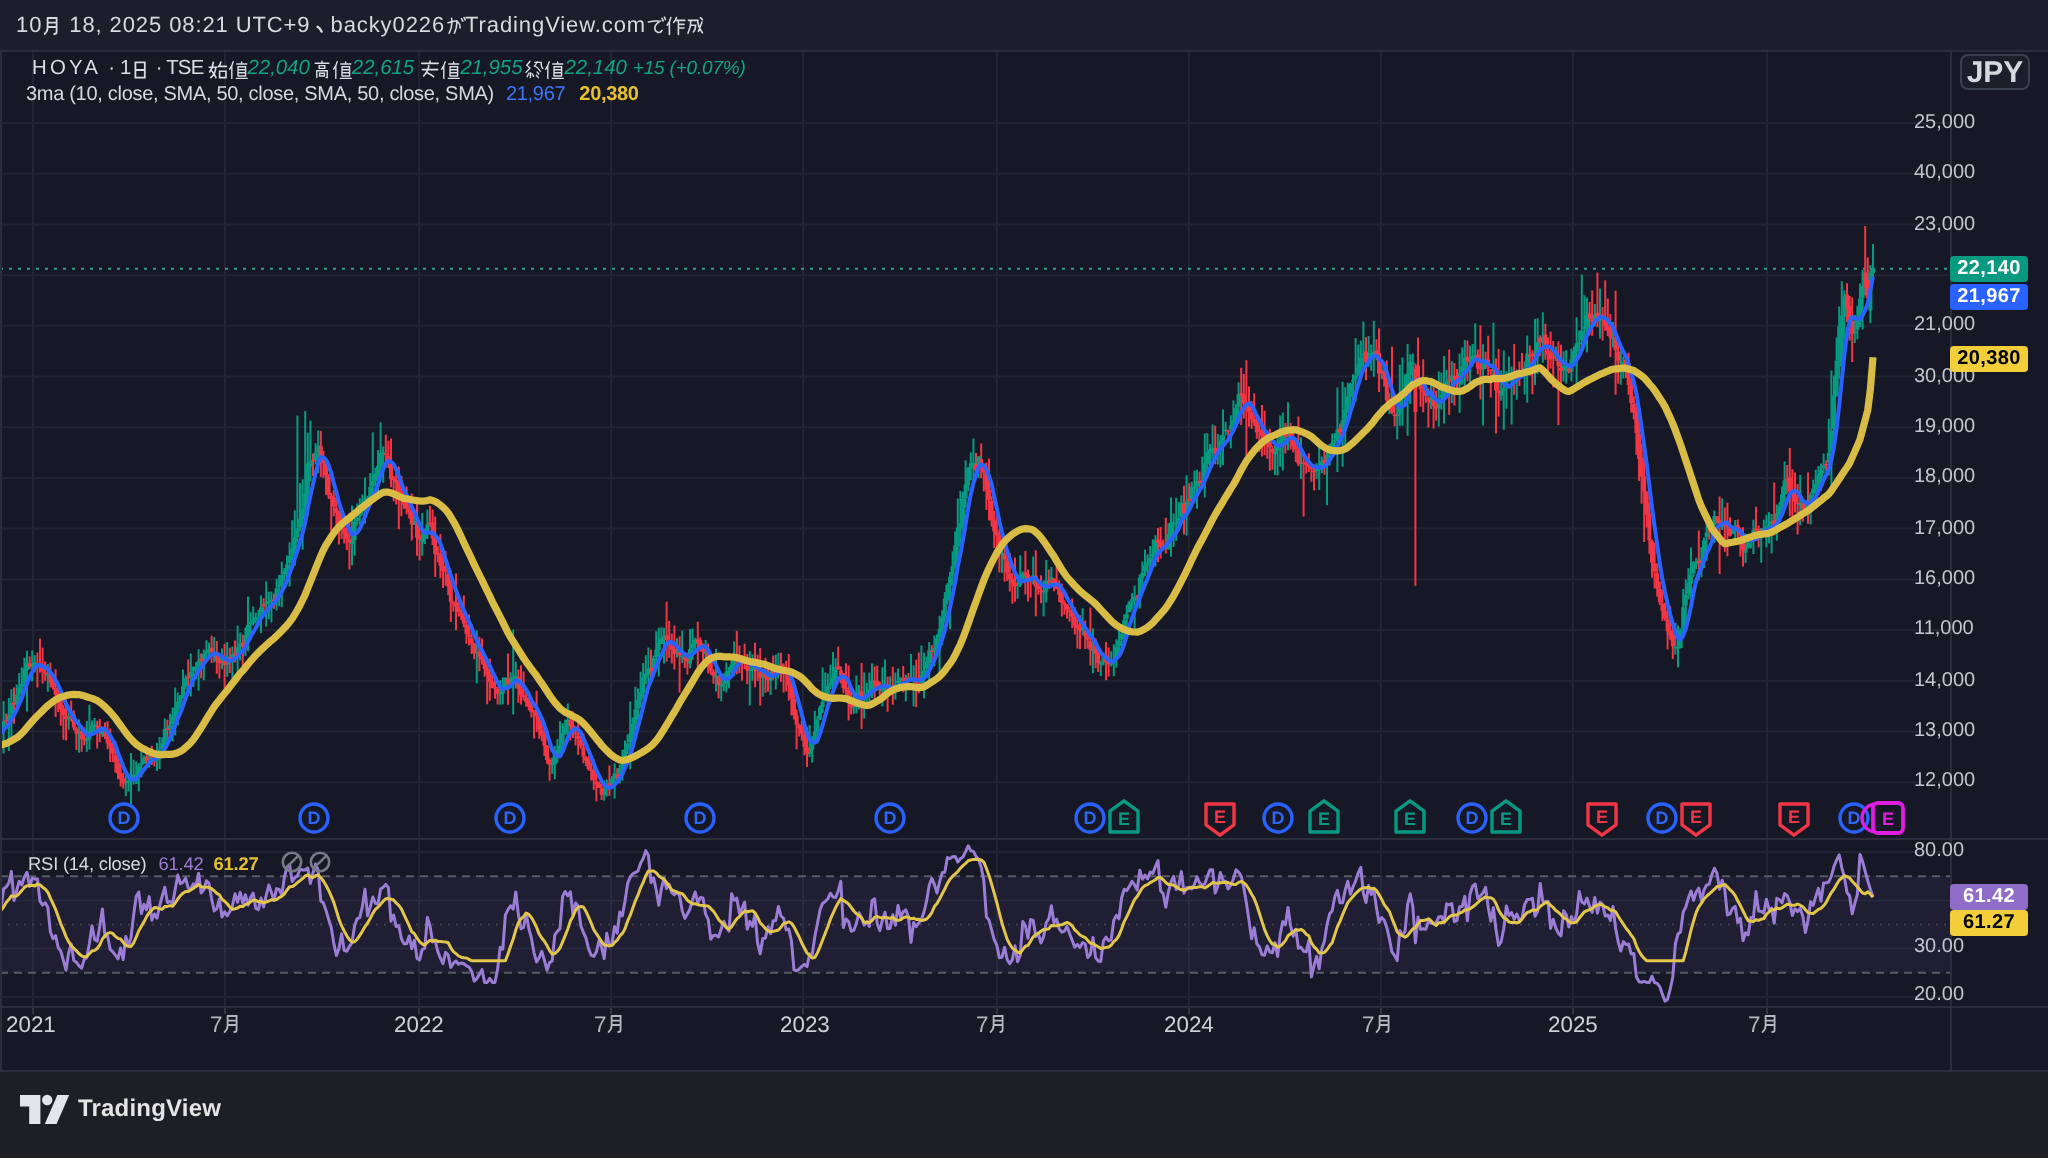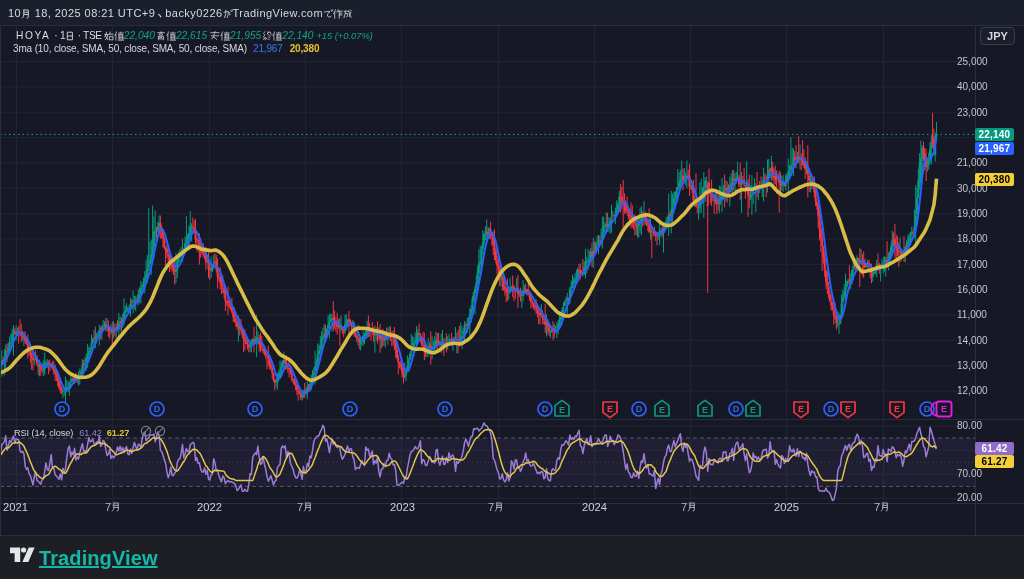--- a/index.html
+++ b/index.html
@@ -1,18 +1,18 @@
 <!DOCTYPE html>
 <html><head><meta charset="utf-8">
 <style>
   html,body{margin:0;padding:0;background:#161925;}
   #app{position:relative;width:1024px;height:579px;overflow:hidden;
        font-family:"Liberation Sans",sans-serif;background:#161925;}
   .abs{position:absolute;}
-  .row{position:absolute;display:flex;align-items:flex-end;white-space:pre;}
+  .row{position:absolute;display:flex;align-items:center;white-space:pre;}
   .cj{display:inline-block;width:10px;height:10px;vertical-align:-1px;}
   .cj svg{display:block;width:100%;height:100%;}
   .grn{color:#12a383;font-style:italic;}
   .lbl{position:absolute;width:39px;height:13px;border-radius:2px;
        font-size:10px;font-weight:bold;display:flex;align-items:center;
        justify-content:center;letter-spacing:.2px;}
   .tick{position:absolute;font-size:10px;color:#c3c6ce;
         text-align:left;width:48px;}
 </style></head>
 <body>
@@ -163,30 +163,30 @@
 <div class="tick" style="left:957px;top:183px">30,000</div>
 <div class="tick" style="left:957px;top:208px">19,000</div>
 <div class="tick" style="left:957px;top:233px">18,000</div>
 <div class="tick" style="left:957px;top:259px">17,000</div>
 <div class="tick" style="left:957px;top:284px">16,000</div>
 <div class="tick" style="left:957px;top:309px">11,000</div>
 <div class="tick" style="left:957px;top:335px">14,000</div>
 <div class="tick" style="left:957px;top:360px">13,000</div>
 <div class="tick" style="left:957px;top:385px">12,000</div>
 <div class="tick" style="left:957px;top:420px">80.00</div>
-<div class="tick" style="left:957px;top:468px">70.00</div>
+<div class="tick" style="left:957px;top:468px">30.00</div>
 <div class="tick" style="left:957px;top:492px">20.00</div>
 <div class="lbl" style="left:975px;top:128px;background:#089981;color:#fff;">22,140</div>
 <div class="lbl" style="left:975px;top:142px;background:#2962ff;color:#fff;">21,967</div>
 <div class="lbl" style="left:975px;top:172.5px;background:#f2cf3a;color:#000;">20,380</div>
 <div class="lbl" style="left:975px;top:441.5px;background:#8e6cc8;color:#fff;">61.42</div>
 <div class="lbl" style="left:975px;top:455px;background:#f2cf3a;color:#000;">61.27</div>
 
 <div class="abs" style="left:980px;top:27px;width:33px;height:16px;border:1px solid #3a3f4c;
-     border-radius:4px;background:#1b1f2b;color:#d5d8de;font-size:11px;font-weight:bold;
+     border-radius:4px;background:#1b1f2b;color:#d5d8de;font-size:15px;font-weight:bold;
      display:flex;align-items:center;justify-content:center;">JPY</div>
 
 <div class="row" style="left:0;top:513px;font-size:11.2px;color:#cdd0d8;">
   <span class="abs" style="left:3px">2021</span>
   <span class="abs" style="left:105px;color:#b4b8c1">7<i class="cj" style="color:#b4b8c1"><svg viewBox="0 0 100 100">
             <use href="#q-tsuki"></use>
           </svg></i></span>
   <span class="abs" style="left:197px">2022</span>
   <span class="abs" style="left:297px;color:#b4b8c1">7<i class="cj"><svg viewBox="0 0 100 100">
             <use href="#q-tsuki"></use>
@@ -236,14 +236,14 @@
         </svg></i><span class="grn">21,955</span><span style="margin-left:1px"></span><i class="cj"><svg viewBox="0 0 100 100">
           <use href="#q-owa"></use>
         </svg></i><i class="cj"><svg viewBox="0 0 100 100">
           <use href="#q-ne"></use>
         </svg></i><span class="grn">22,140</span><span class="grn" style="margin-left:3px;font-size:9.5px;letter-spacing:-0.1px">+15 (+0.07%)</span></div>
 
 <div class="row" style="left:13px;top:41.5px;height:12px;font-size:10px;letter-spacing:-0.15px;color:#d5d8de;">3ma (10, close, SMA, 50, close, SMA, 50, close, SMA)<span style="color:#3e74f6;margin-left:6px">21,967</span><span style="color:#e7c030;margin-left:7px;font-weight:bold">20,380</span></div>
 
 <div class="row" style="left:14px;top:425.5px;height:12px;font-size:9.2px;letter-spacing:-0.1px;color:#d5d8de;">RSI (14, close)<span style="color:#9b7dd6;margin-left:6px">61.42</span><span style="color:#e7c030;margin-left:5px;font-weight:bold">61.27</span></div>
 
-<div class="abs" style="left:39px;top:547px;font-size:20px;font-weight:bold;color:#14b8a6;letter-spacing:0.1px;text-decoration:underline;">TradingView</div>
+<div class="abs" style="left:39px;top:547px;font-size:12px;font-weight:bold;color:#e5e5e5;letter-spacing:0.1px;">TradingView</div>
 </div>
 
 </body></html>

